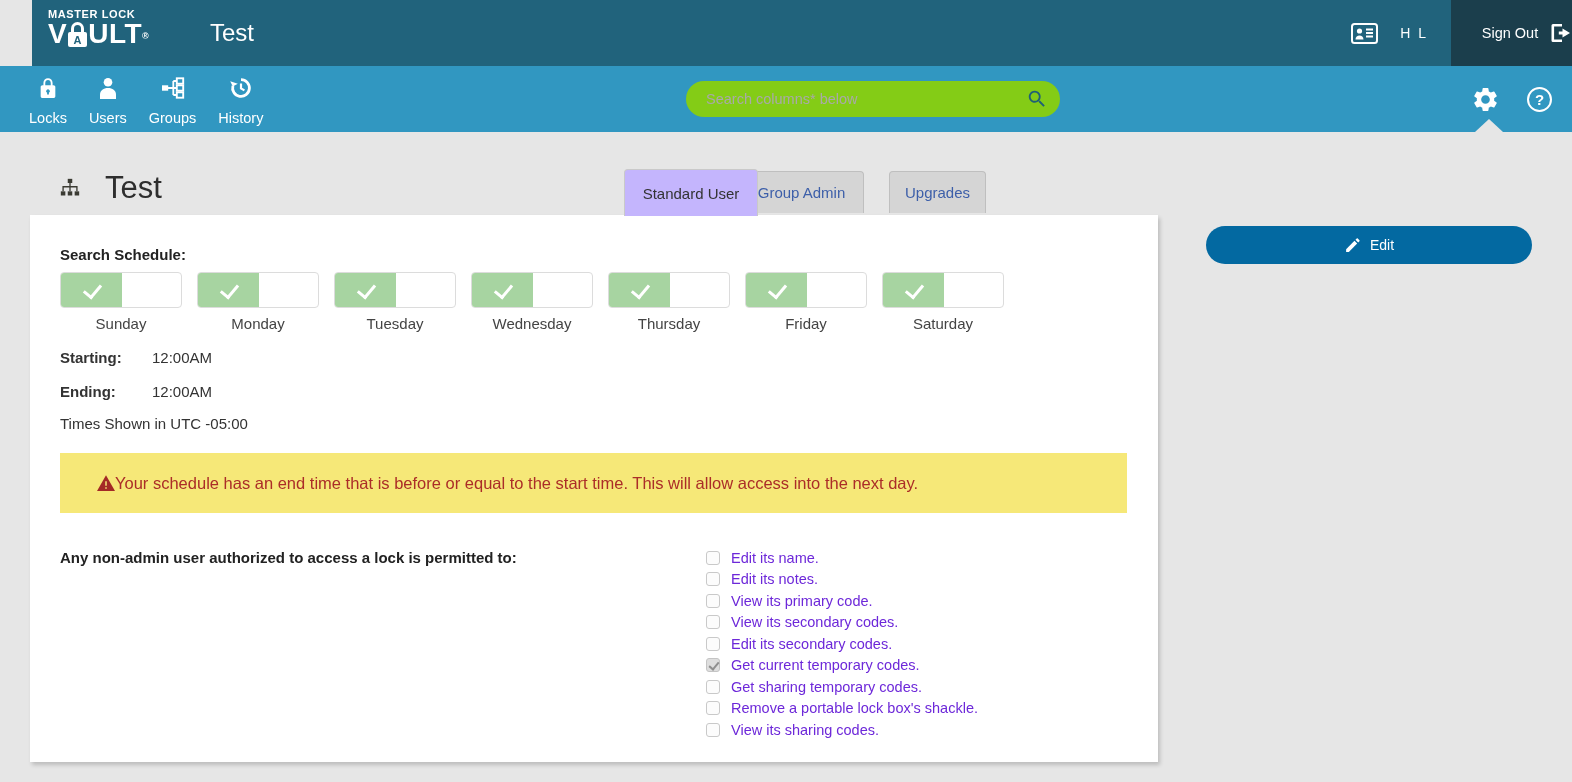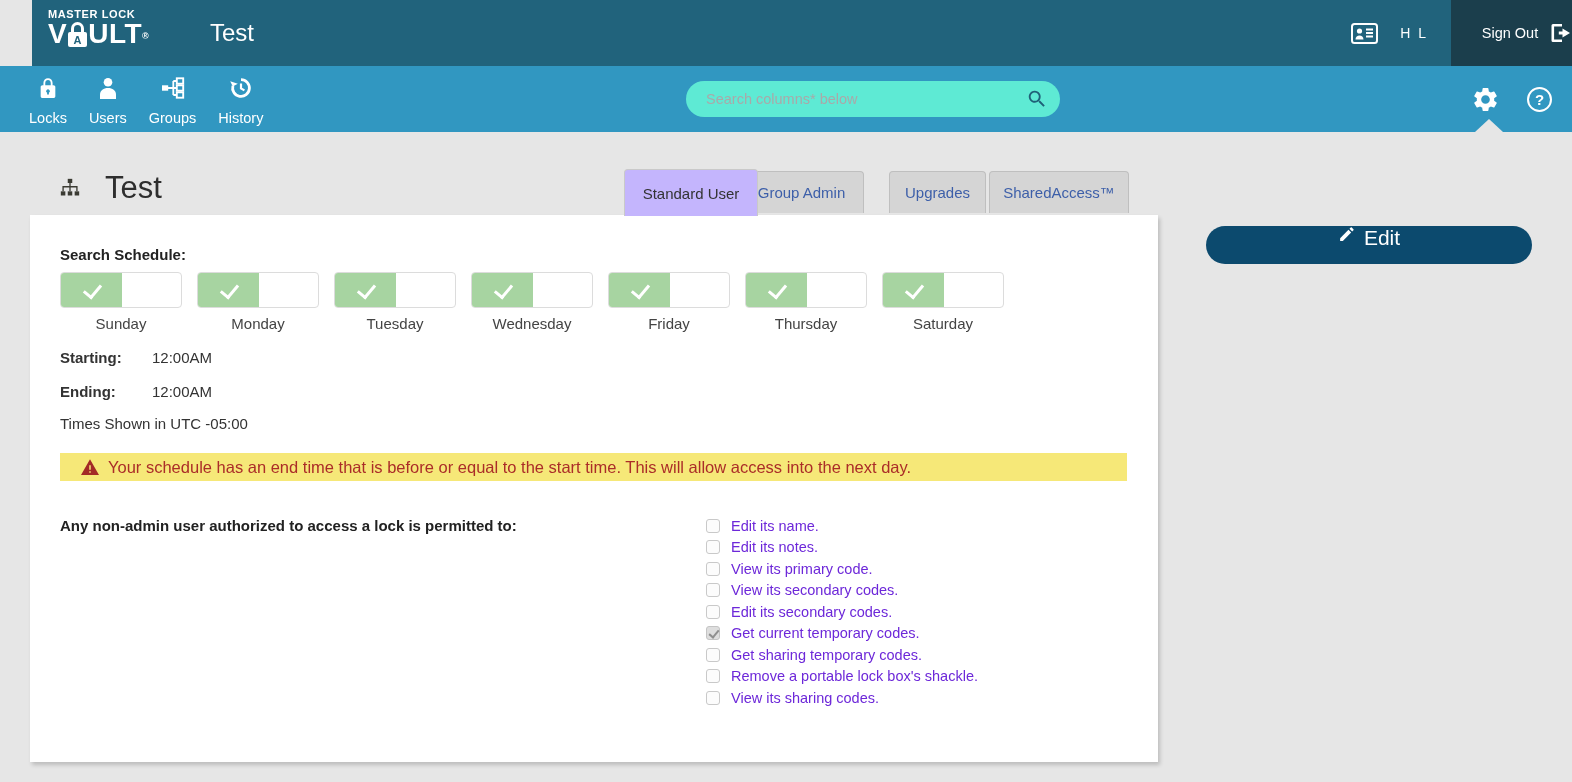--- a/index.html
+++ b/index.html
@@ -23,21 +23,21 @@
        color:#fff; font-size:14px; letter-spacing:2px; cursor:pointer; }
   .signout { position:absolute; right:1px; top:0; width:152px; height:66px; background:#1b3e4c;
        display:flex; align-items:center; justify-content:center; gap:12px; color:#fff; font-size:14.5px; cursor:pointer; }
 
   
   .navbar { position:relative; width:100%; height:66px; background:#3197c1; }
   .nav-items { position:absolute; left:18px; top:8px; display:flex; }
   .nav-item { display:flex; flex-direction:column; align-items:center; color:#fff; cursor:pointer; padding:0 11px; }
   .nav-item .nav-icon { height:26px; display:flex; align-items:flex-end; }
   .nav-item .nav-label { font-size:14.5px; margin-top:10px; }
-  .search-wrap { position:absolute; left:686px; top:15px; width:374px; height:36px; background:#5eead4; border-radius:18px; }
+  .search-wrap { position:absolute; left:686px; top:15px; width:374px; height:36px; background:#84cc16; border-radius:18px; }
   .search-wrap input { position:absolute; left:0; top:0; width:100%; height:100%; border:none; outline:none; background:transparent;
        border-radius:18px; padding:0 46px 0 20px; font-size:14.5px; color:#333; font-family:"Liberation Sans",sans-serif; }
   .search-wrap input::placeholder { color:#a9a9a9; }
   .search-btn { position:absolute; right:12px; top:7px; width:22px; height:22px; cursor:pointer; }
   .gear-btn { position:absolute; left:1471px; top:19px; cursor:pointer; }
   .help-btn { position:absolute; left:1527px; top:21px; width:25px; height:25px; border:2.5px solid #fff; border-radius:50%;
        color:#fff; font-size:15px; font-weight:bold; display:flex; align-items:center; justify-content:center; cursor:pointer; }
   .nav-caret { position:absolute; left:1475px; bottom:0; width:0; height:0;
        border-left:14px solid transparent; border-right:14px solid transparent; border-bottom:13px solid #e6e6e6; }
 
@@ -61,36 +61,36 @@
   .day-toggle .half { position:absolute; left:0; top:0; width:61px; height:34px; border-radius:3px 0 0 3px; }
   .day-toggle.checked .half { background:#a7d4a1; }
   .day-toggle.checked .half::after { content:""; position:absolute; left:26px; top:8px; width:8px; height:14px;
        border:solid #fff; border-width:0 3.5px 3.5px 0; transform:rotate(40deg); }
   .day-label { font-size:15px; color:#444; margin-top:7px; }
 
   .time-row { display:flex; margin-top:17px; font-size:15px; color:#333; }
   .time-row .t-label { font-weight:bold; width:92px; }
   .tz-note { margin-top:15px; font-size:15px; color:#333; }
 
-  .warning { margin-top:21px; width:1067px; height:28px; background:#f6e878; display:flex; align-items:center;
-       padding-left:21px; gap:9px; }
+  .warning { margin-top:21px; width:1067px; height:60px; background:#f6e878; display:flex; align-items:center;
+       padding-left:37px; }
   .warning .w-text { font-size:16.5px; color:#ab2d28; }
 
   .perm-section { display:flex; margin-top:34px; }
   .perm-heading { width:646px; font-size:15px; font-weight:bold; color:#222; padding-top:2px; }
   .perm-list { flex:1; }
   .perm-item { display:flex; align-items:center; height:21.5px; gap:11px; }
   .checkbox { position:relative; width:14px; height:14px; border:1px solid #c9c9c9; border-radius:3px; background:#fcfcfc; cursor:pointer; flex:none; }
   .checkbox.checked { background:#dedede; border-color:#c4c4c4; }
   .checkbox.checked::after { content:""; position:absolute; left:4px; top:1px; width:4px; height:8px;
        border:solid #8f8f8f; border-width:0 2px 2px 0; transform:rotate(40deg); }
   .perm-item .p-label { font-size:14.5px; color:#6d28d9; }
 
-  .edit-btn { position:absolute; left:1206px; top:94px; width:326px; height:38px; background:#0c4a6e; border:none;
-       border-radius:19px; color:#fff; font-size:21px; display:flex; justify-content:center; gap:9px;
+  .edit-btn { position:absolute; left:1206px; top:94px; width:326px; height:38px; background:#0369a1; border:none;
+       border-radius:19px; color:#fff; font-size:14px; display:flex; align-items:center; justify-content:center; gap:9px;
        cursor:pointer; font-family:"Liberation Sans",sans-serif; }
 
   svg { display:block; }
 </style>
 </head>
 <body>
 
 <div class="header">
   <div class="logo">
     <div class="logo-top">MASTER LOCK</div>
@@ -207,23 +207,20 @@
 
   <div class="tab active" style="left:624px; width:134px;">
     <span>Standard User</span>
   </div>
   <div class="tab inactive" style="left:739px; width:125px;">
     <span>Group Admin</span>
   </div>
   <div class="tab inactive" style="left:889px; width:97px;">
     <span>Upgrades</span>
   </div>
-  <div class="tab inactive" style="left:989px; width:140px;">
-    <span>SharedAccess™</span>
-  </div>
 
   <div class="card">
     <div class="select-label">Search Schedule:</div>
 
     <div class="days-row">
       <div class="day-cell">
         <div class="day-toggle checked">
             <span class="half"></span>
           </div>
         <div class="day-label">Sunday</div>
@@ -243,27 +240,27 @@
       <div class="day-cell">
         <div class="day-toggle checked">
             <span class="half"></span>
           </div>
         <div class="day-label">Wednesday</div>
       </div>
       <div class="day-cell">
         <div class="day-toggle checked">
             <span class="half"></span>
           </div>
+        <div class="day-label">Thursday</div>
+      </div>
+      <div class="day-cell">
+        <div class="day-toggle checked">
+            <span class="half"></span>
+          </div>
         <div class="day-label">Friday</div>
-      </div>
-      <div class="day-cell">
-        <div class="day-toggle checked">
-            <span class="half"></span>
-          </div>
-        <div class="day-label">Thursday</div>
       </div>
       <div class="day-cell">
         <div class="day-toggle checked">
             <span class="half"></span>
           </div>
         <div class="day-label">Saturday</div>
       </div>
     </div>
 
     <div class="time-row">

